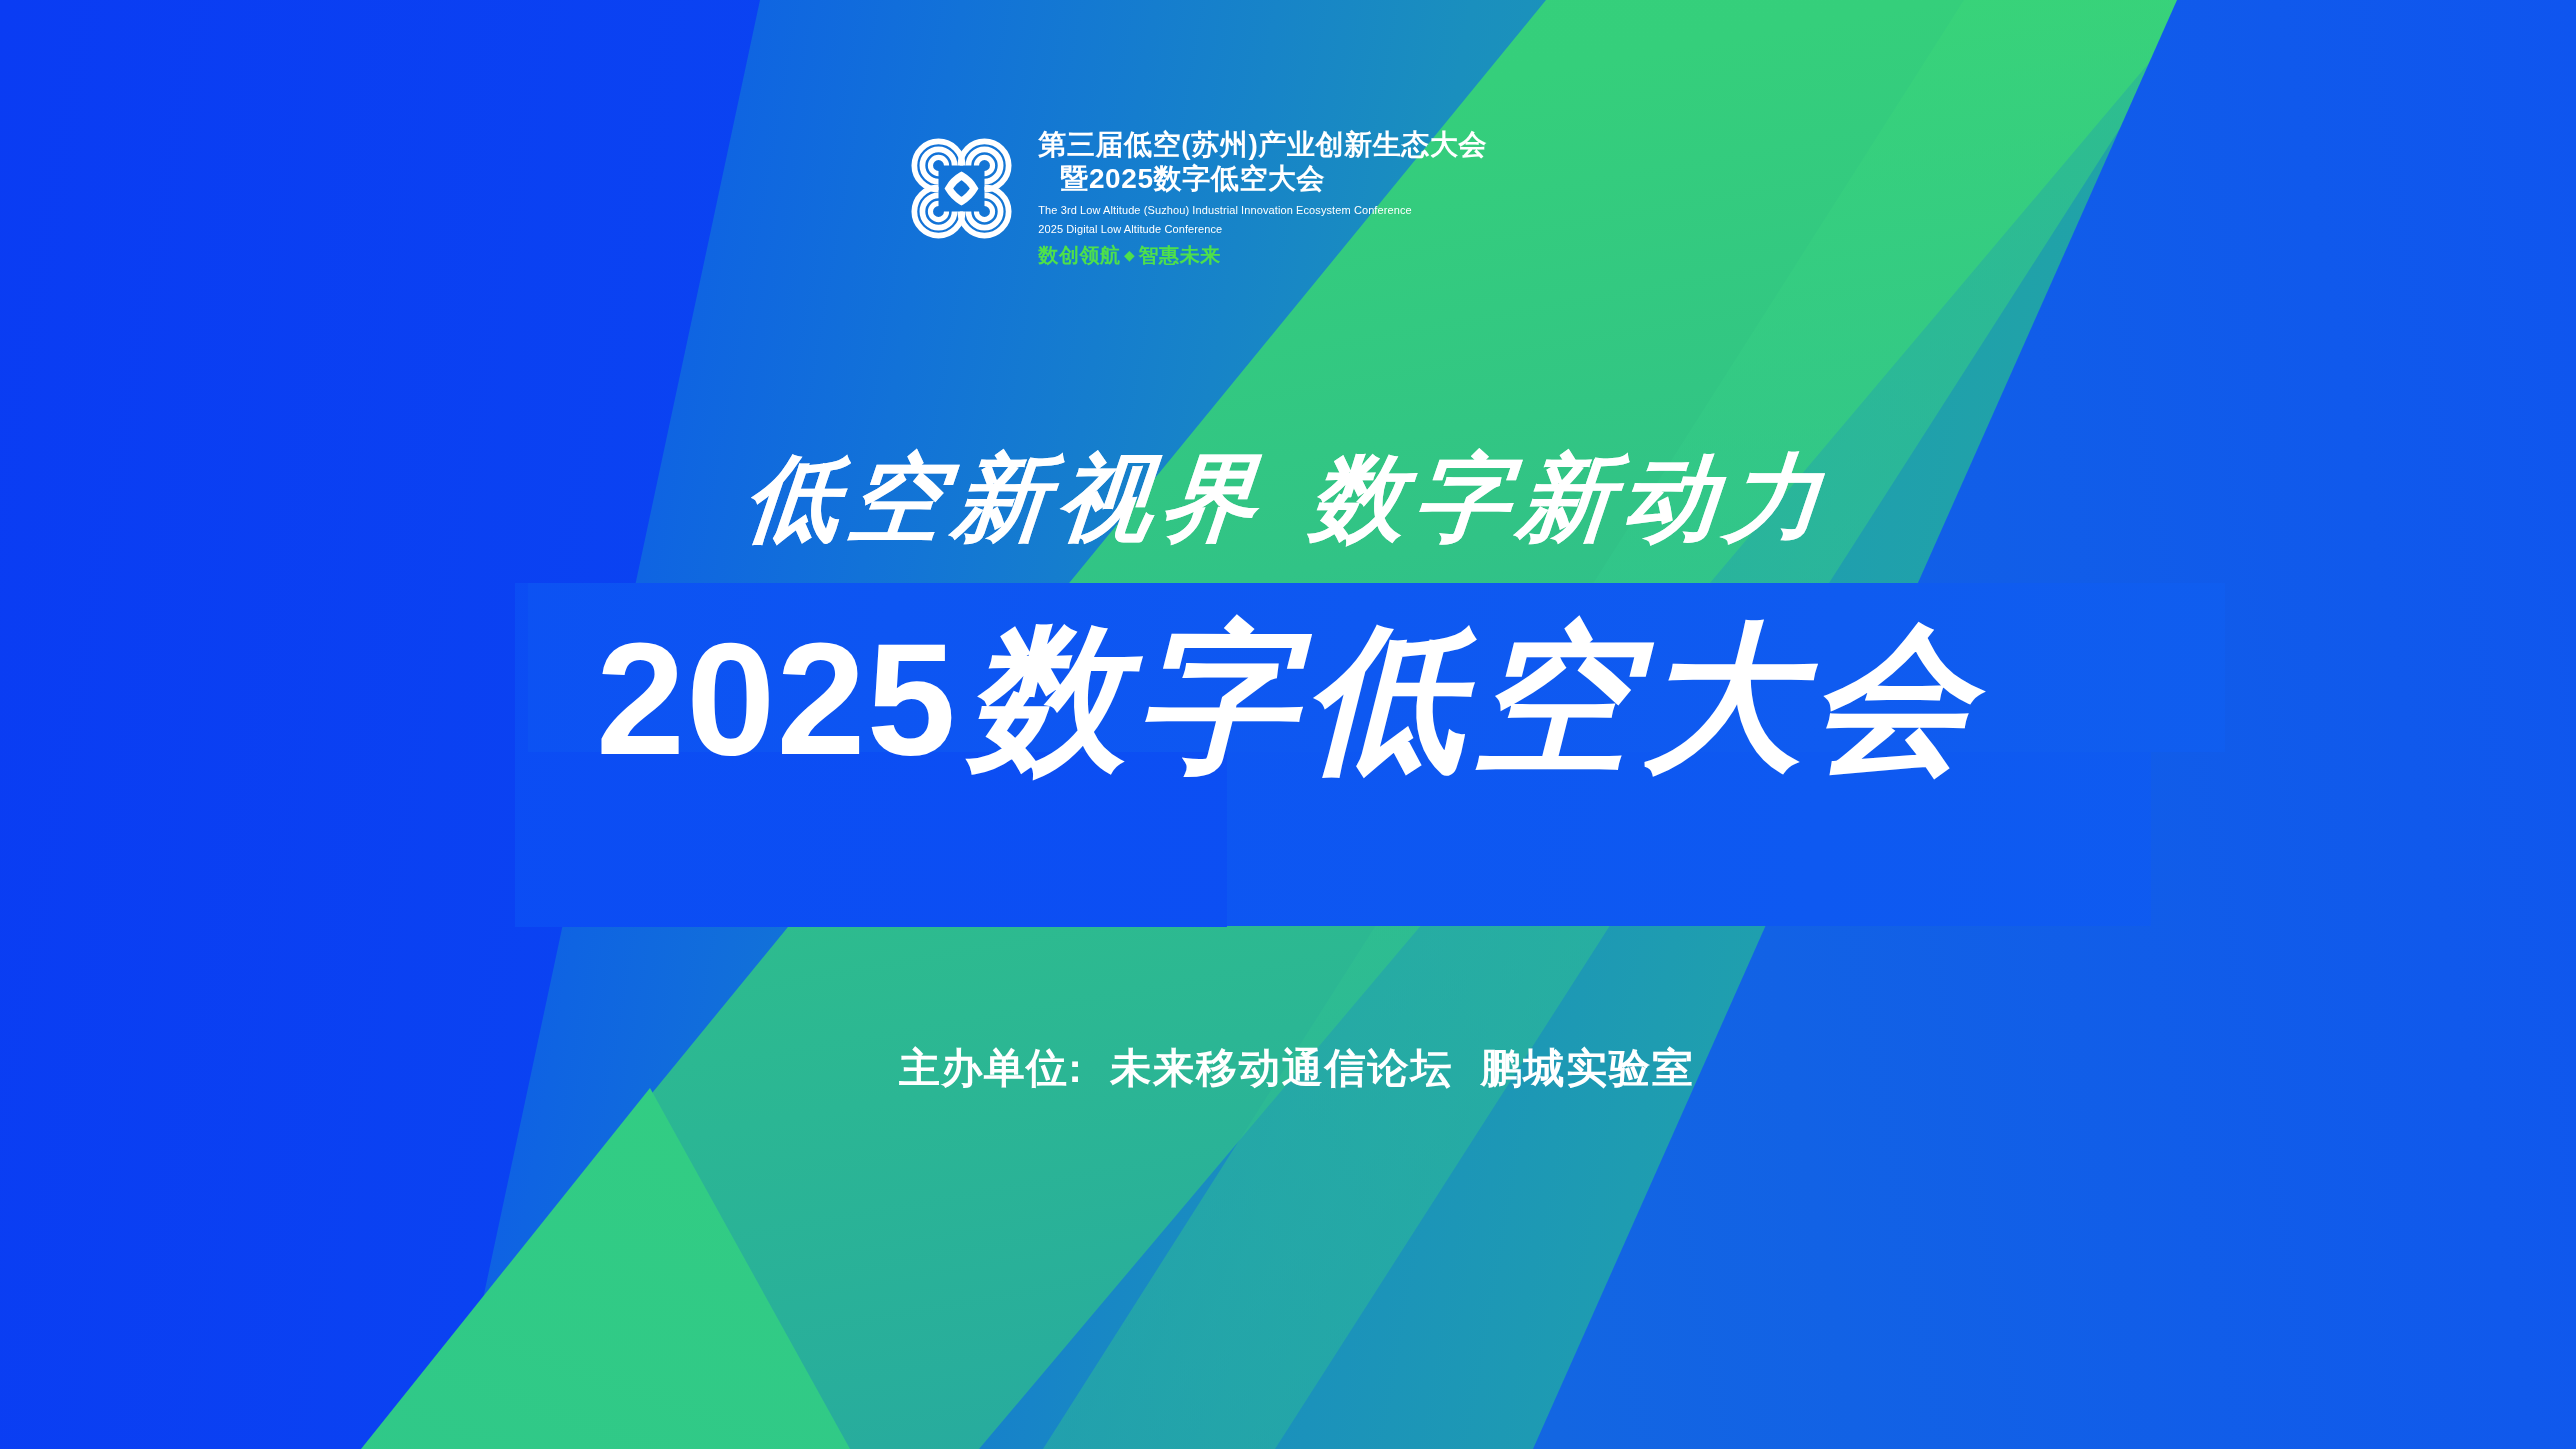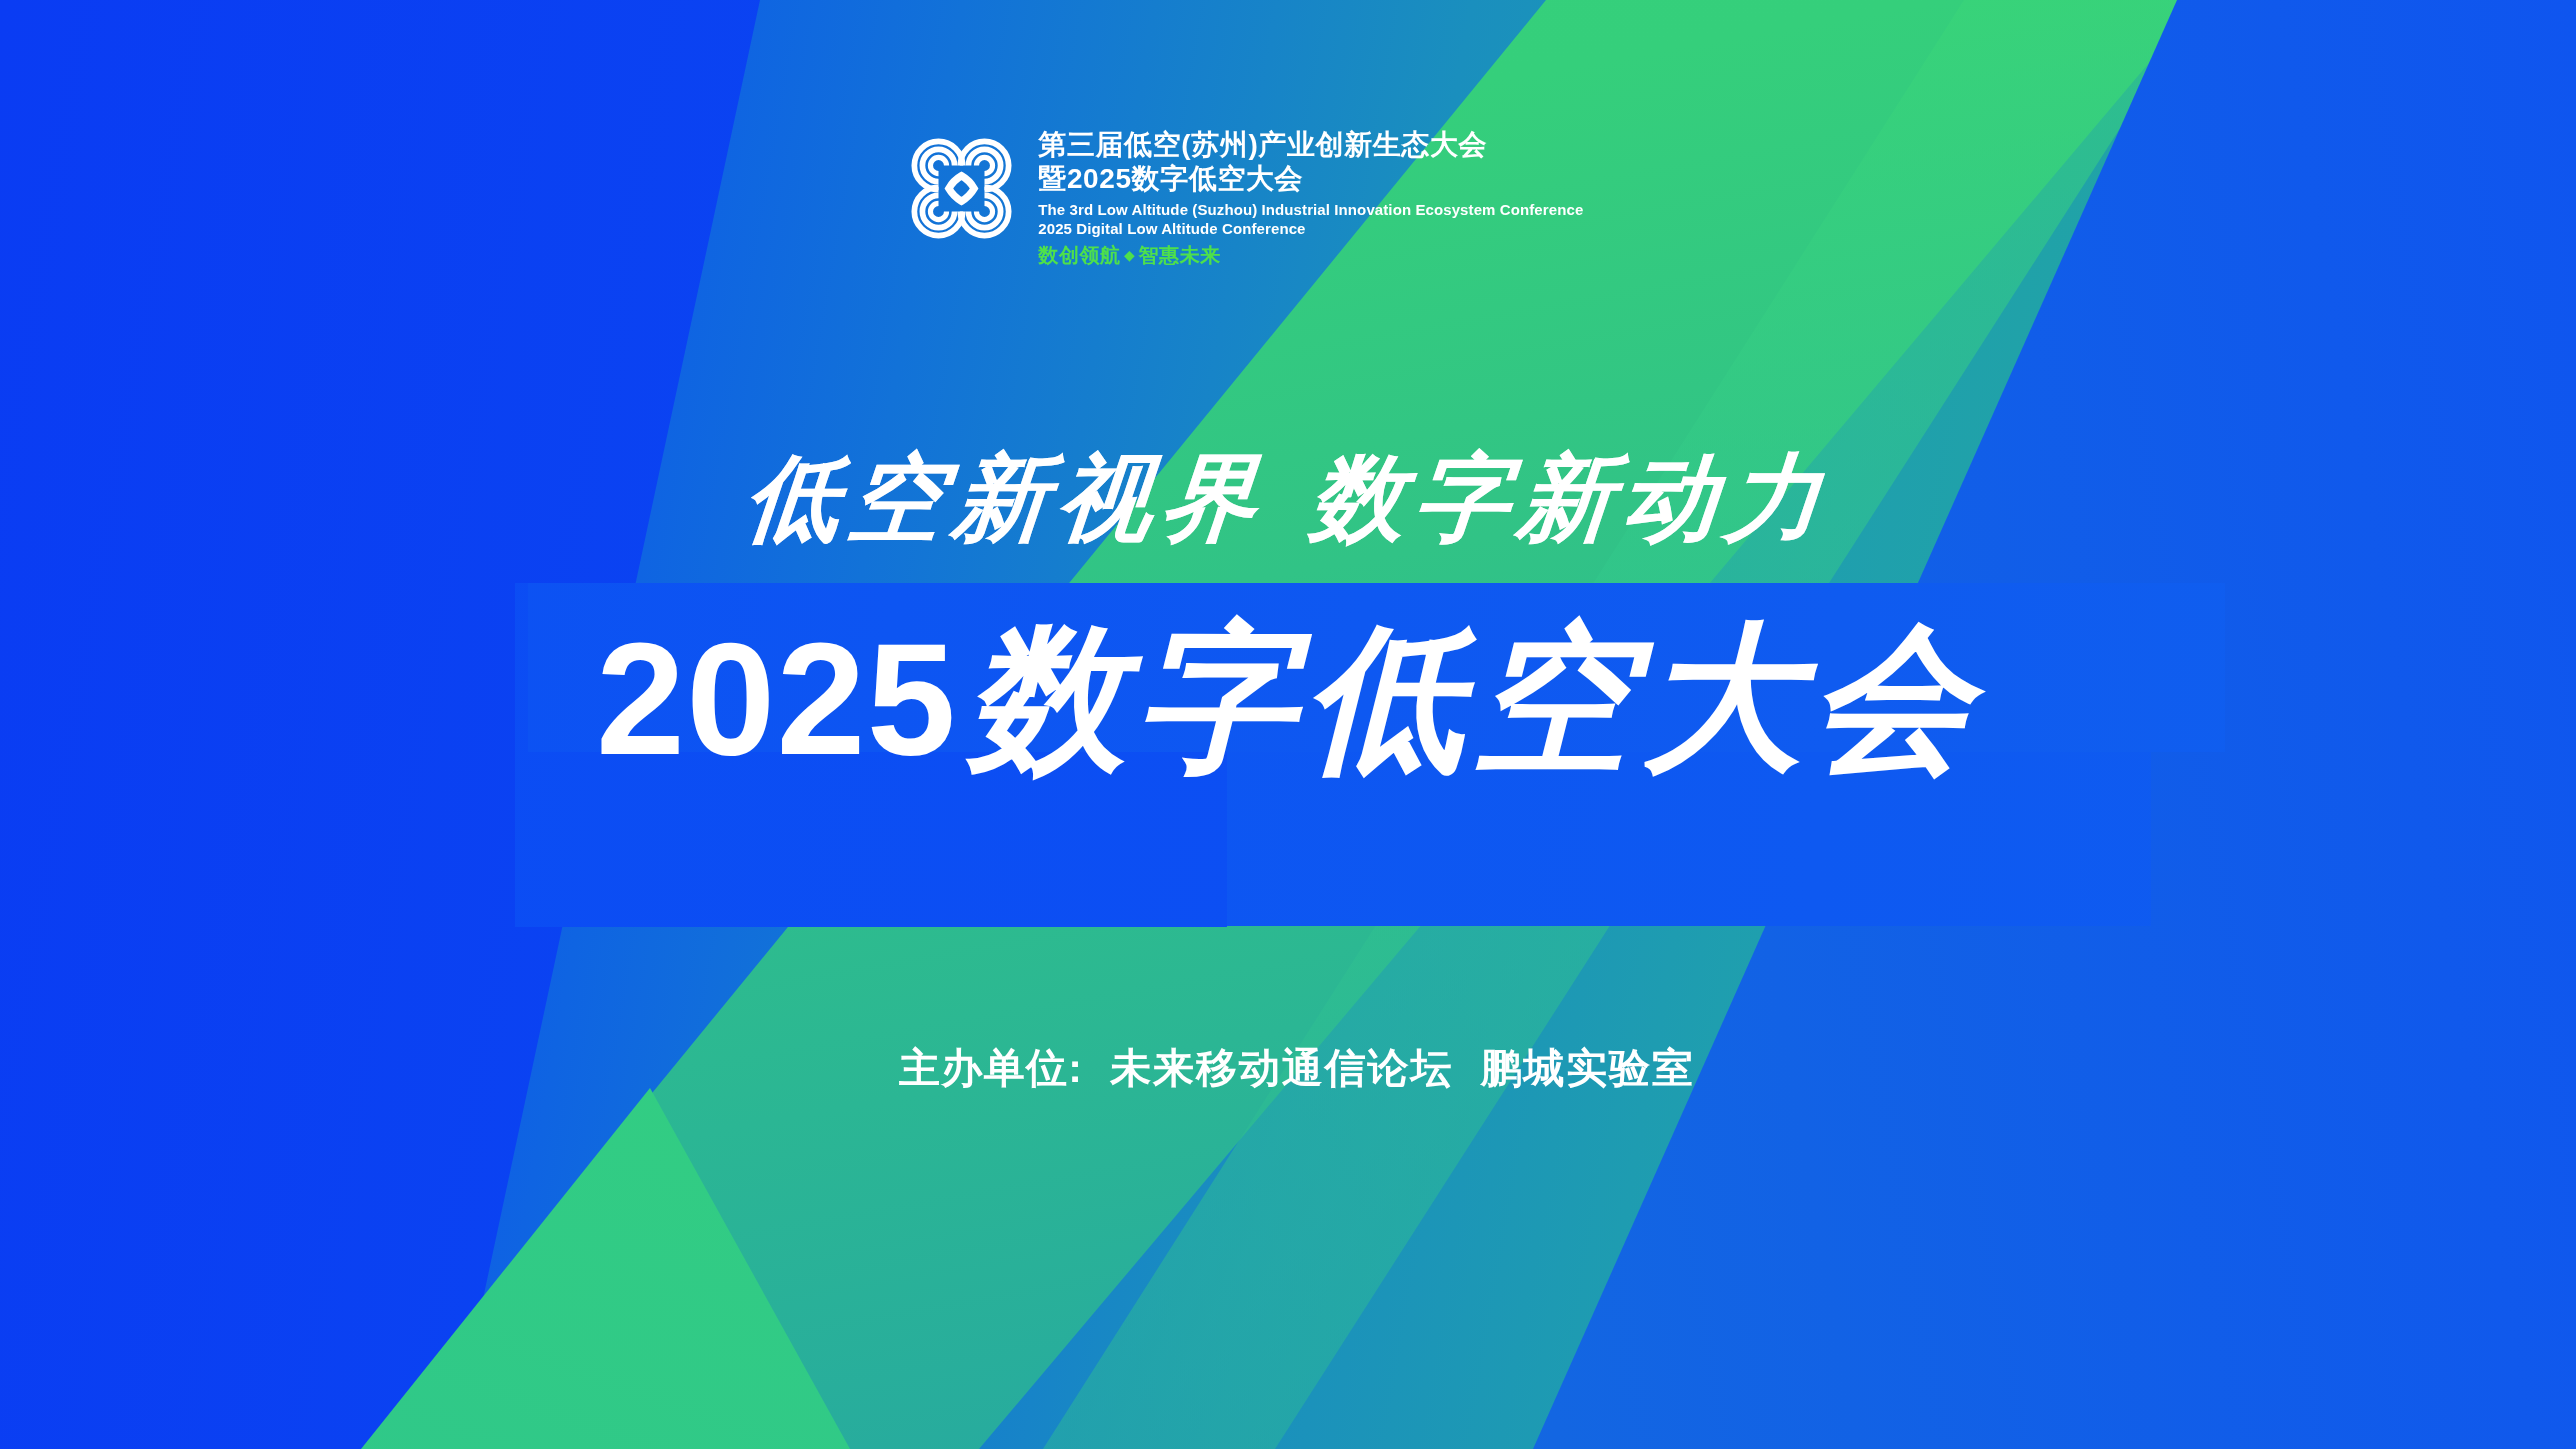--- a/index.html
+++ b/index.html
@@ -71,24 +71,24 @@
     display:flex;align-items:flex-start;gap:19.3px;
   }
   .logo-mark{width:115px;height:117px;flex:0 0 auto;margin-top:3.9px;}
   .header-text{padding-top:2.6px;}
 
   .hdr-cn1,.hdr-cn2{
     color:#ffffff;font-weight:700;
     font-size:28px;line-height:32px;letter-spacing:0.6px;
     white-space:nowrap;
   }
-  .hdr-cn2{margin-top:2.6px;}
+  .hdr-cn2{margin-top:2.6px;margin-left:22px;}
   .hdr-en1,.hdr-en2{
-    color:#ffffff;font-weight:700;
-    font-size:15px;line-height:18.7px;letter-spacing:0.1px;
+    color:#ffffff;font-weight:400;
+    font-size:11px;line-height:18.7px;letter-spacing:0.1px;
     white-space:nowrap;
   }
   .hdr-en1{margin-top:5.8px;}
   .hdr-slogan{
     margin-top:5.2px;
     color:#4ee04b;font-weight:800;
     font-size:20px;line-height:23px;letter-spacing:0.6px;
     white-space:nowrap;
   }
   .hdr-slogan .sep{font-size:14px;vertical-align:1.3px;margin:0 3.2px;}

